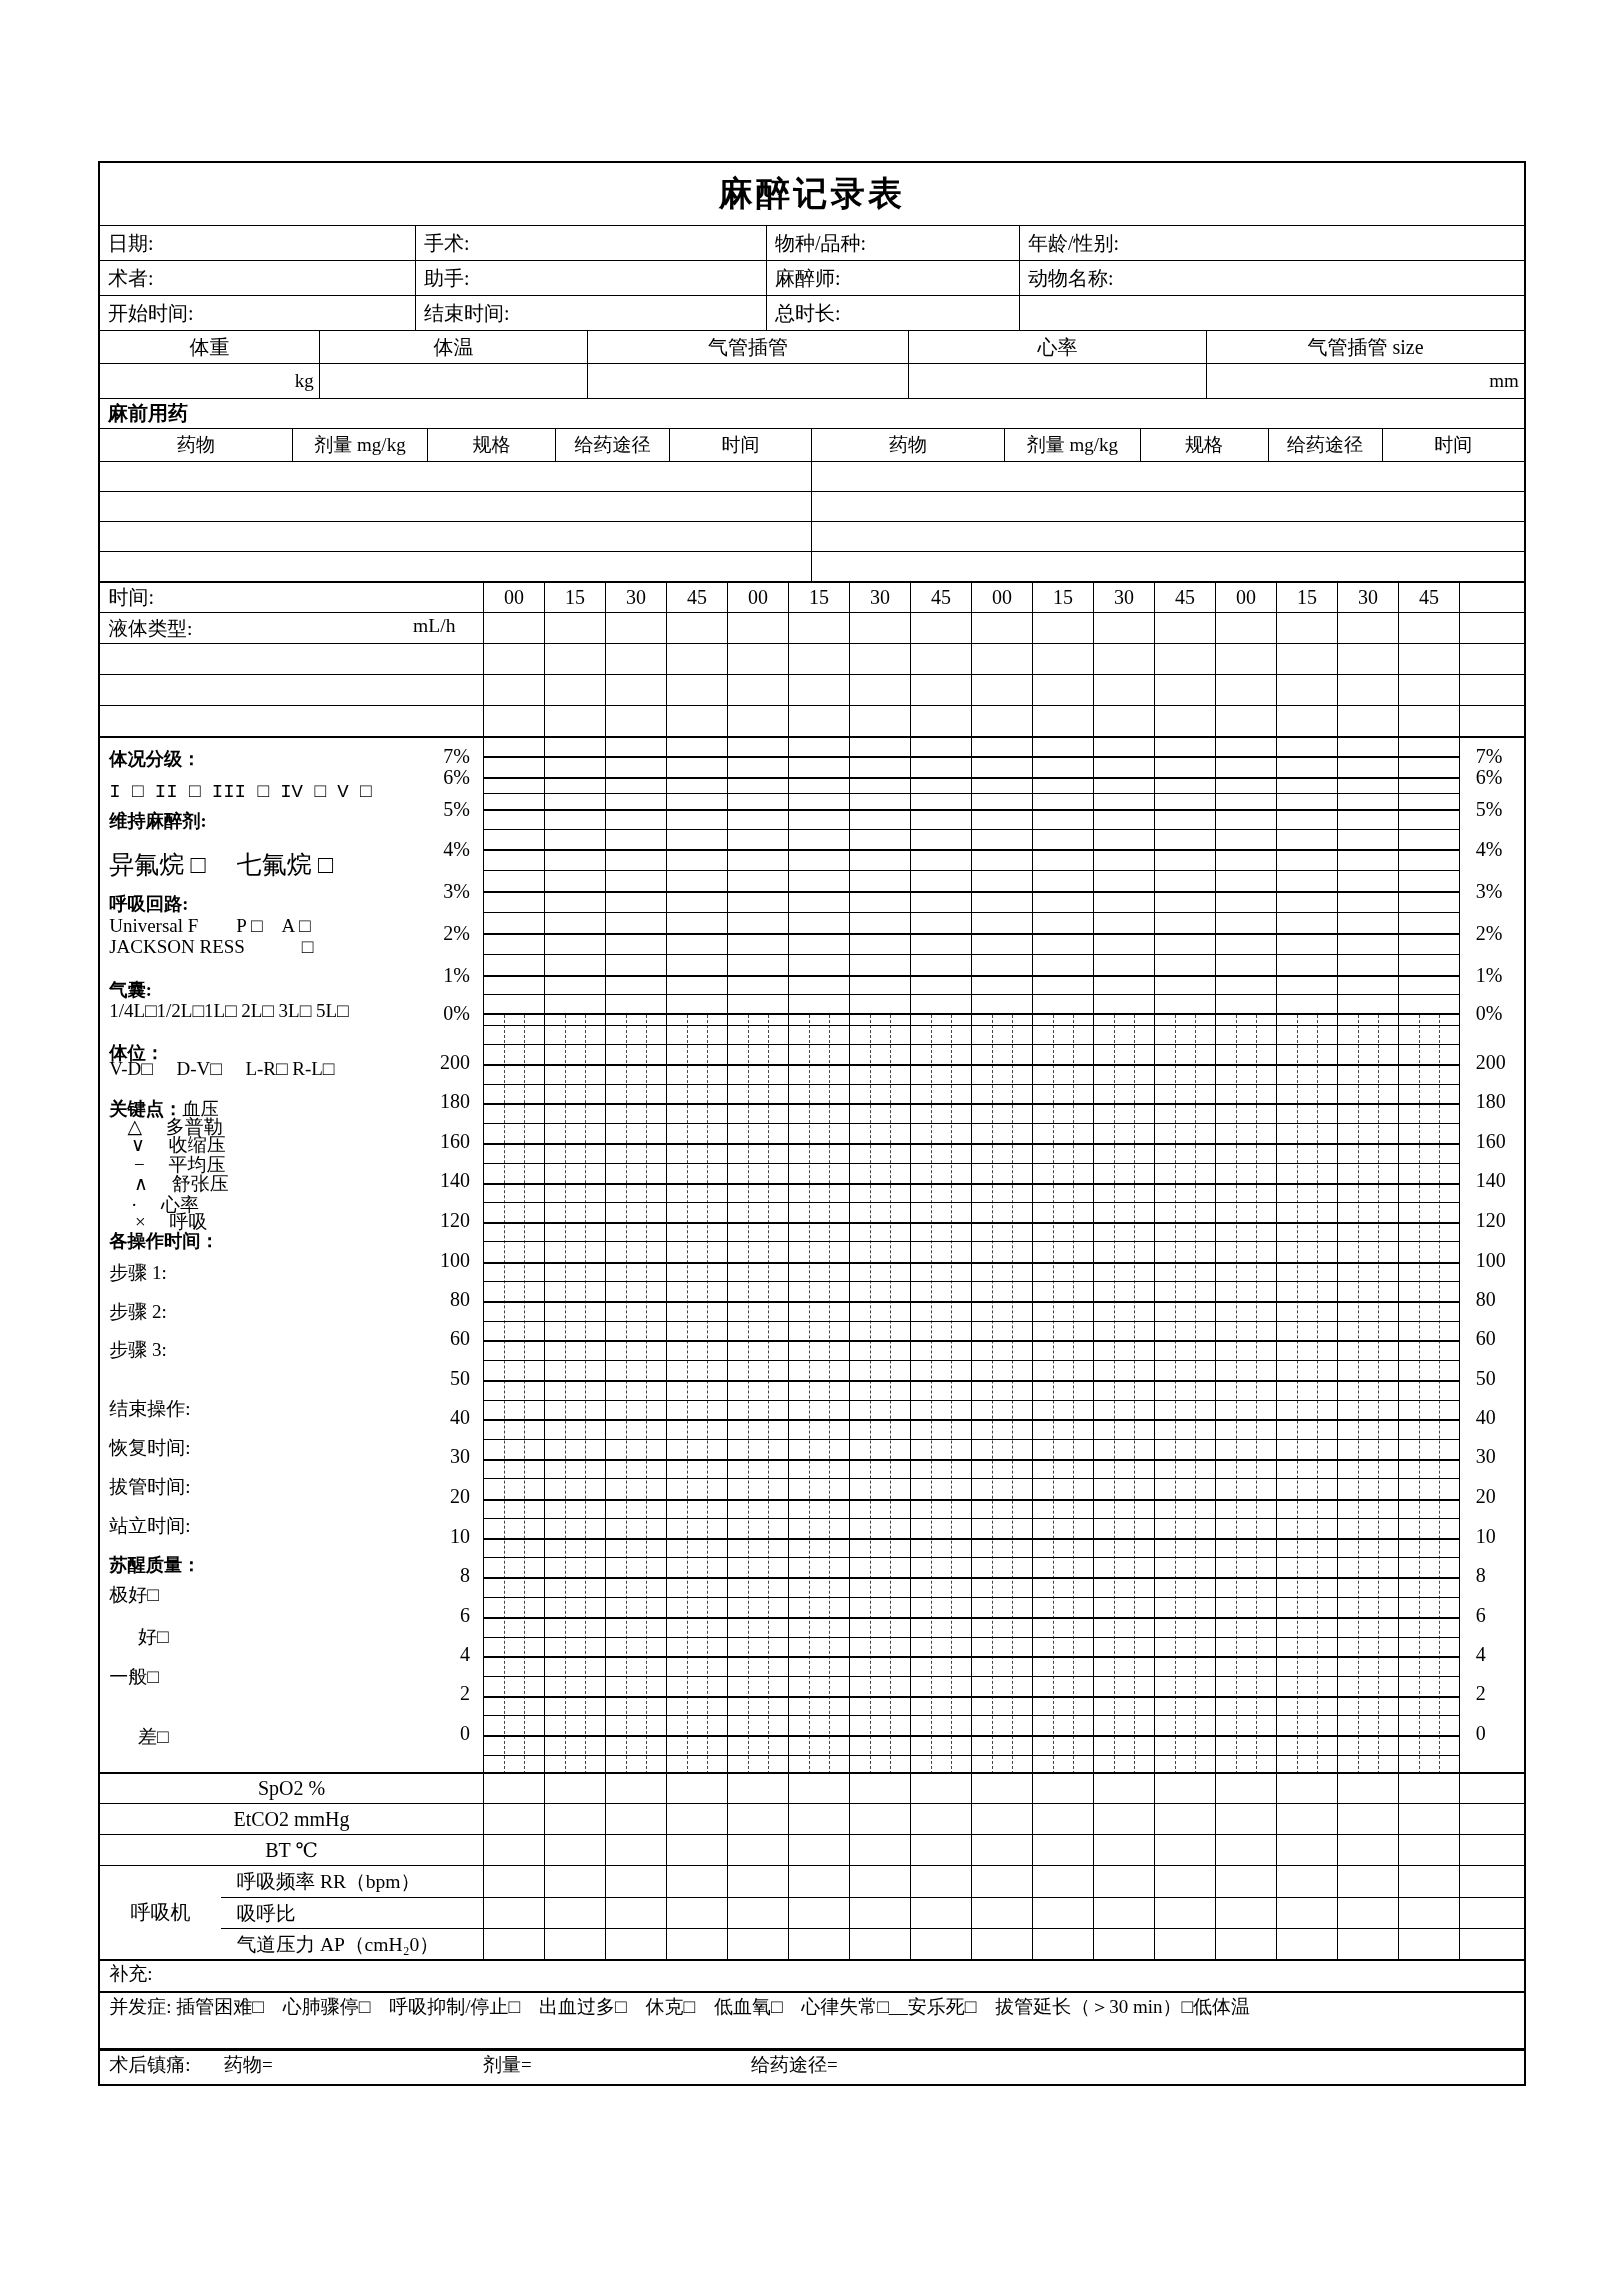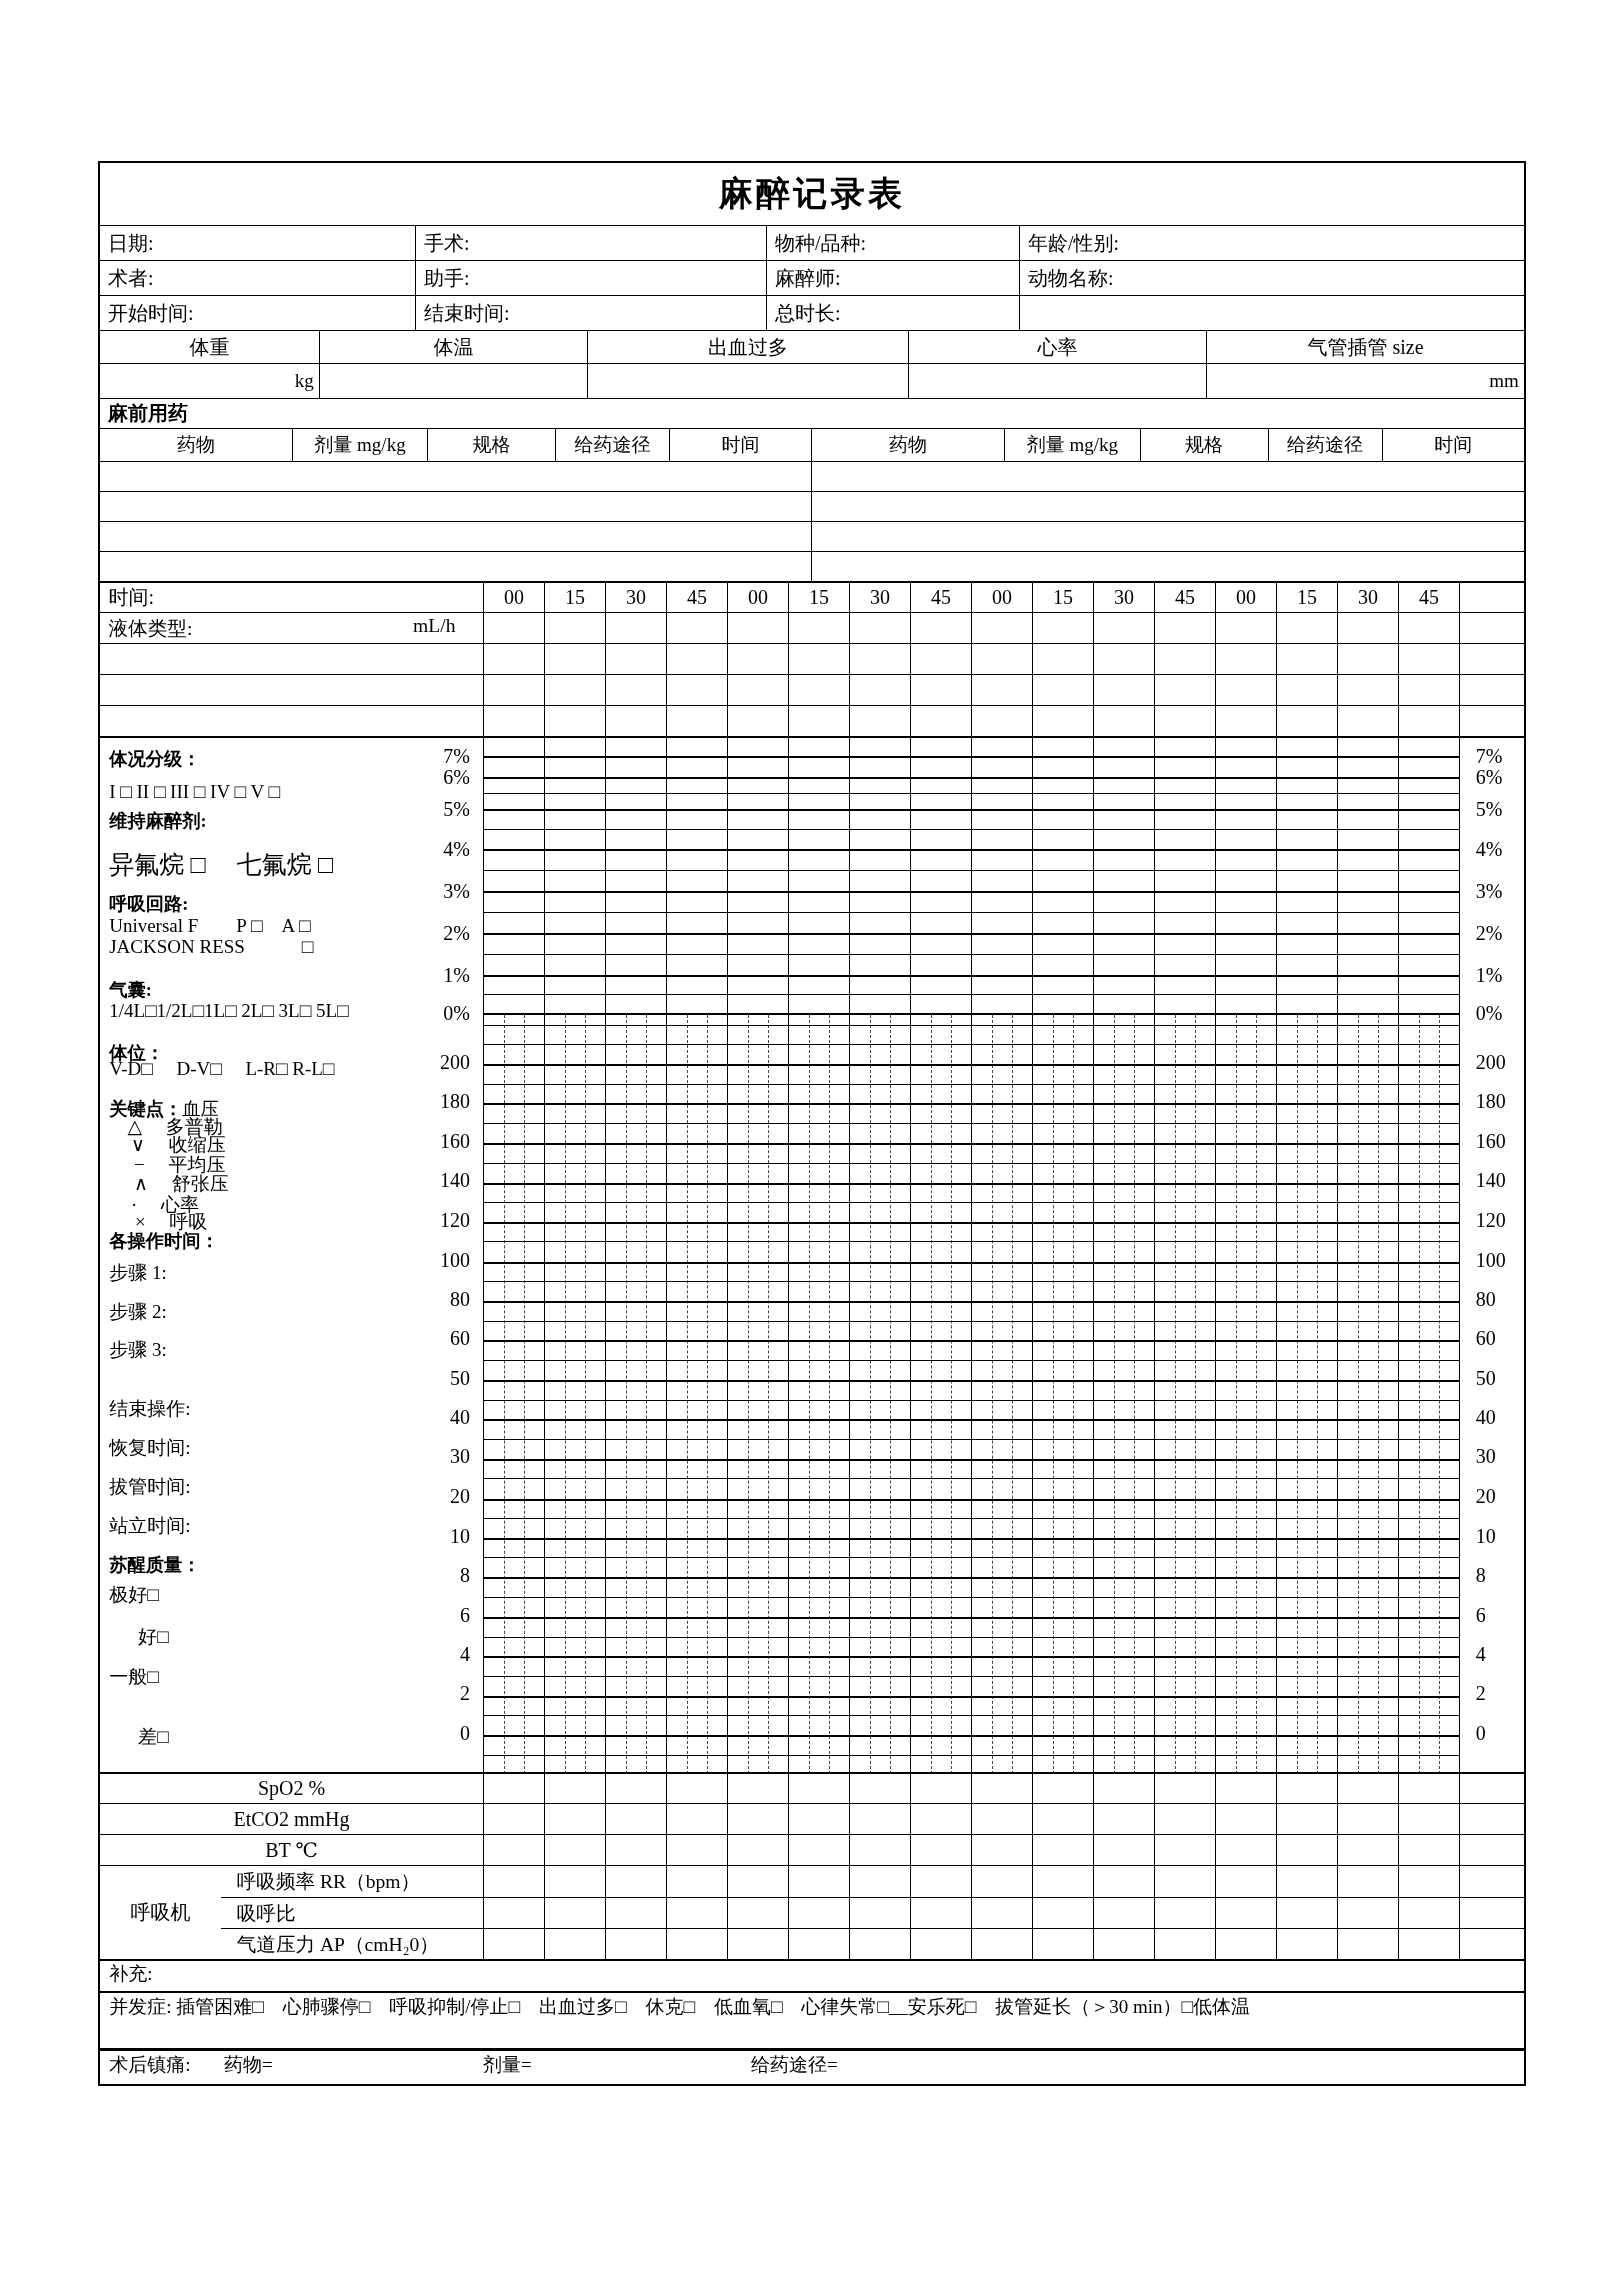--- a/index.html
+++ b/index.html
@@ -137,21 +137,21 @@
     </div>
 
     <div class="row r-vitals">
       <div class="cell v1">
           <span class="vitals-label">体重</span>
         </div>
       <div class="cell v2">
           <span class="vitals-label">体温</span>
         </div>
       <div class="cell v3">
-          <span class="vitals-label">出血过多</span>
+          <span class="vitals-label">气管插管</span>
         </div>
       <div class="cell v4">
           <span class="vitals-label">心率</span>
         </div>
       <div class="cell v5">
           <span class="vitals-label">气管插管 size</span>
         </div>
     </div>
 
     <div class="row r-units">
@@ -350,21 +350,21 @@
           <div class="ltick" style="top: 679px;">40</div>
           <div class="ltick" style="top: 718px;">30</div>
           <div class="ltick" style="top: 758px;">20</div>
           <div class="ltick" style="top: 798px;">10</div>
           <div class="ltick" style="top: 837px;">8</div>
           <div class="ltick" style="top: 877px;">6</div>
           <div class="ltick" style="top: 916px;">4</div>
           <div class="ltick" style="top: 955px;">2</div>
           <div class="ltick" style="top: 995px;">0</div>
           <div class="sbitem bold" style="top: 19.6px;"><span>体况分级：</span></div>
-          <div class="sbitem" style="top: 54px;"><span>I □  II □  III □  IV □  V □</span></div>
+          <div class="sbitem" style="top: 54px; font-family: Liberation Mono, monospace;"><span>I □  II □  III □  IV □  V □</span></div>
           <div class="sbitem bold" style="top: 82px;"><span>维持麻醉剂:</span></div>
           <div class="sbitem big" style="top: 126px;"><span>异氟烷 □　 七氟烷 □</span></div>
           <div class="sbitem bold" style="top: 165px;"><span>呼吸回路:</span></div>
           <div class="sbitem" style="top: 188px;"><span>Universal F　　P □　A □</span></div>
           <div class="sbitem" style="top: 209px;"><span>JACKSON RESS　　　□</span></div>
           <div class="sbitem bold" style="top: 251px;"><span>气囊:</span></div>
           <div class="sbitem" style="top: 273px;"><span>1/4L□1/2L□1L□ 2L□ 3L□ 5L□</span></div>
           <div class="sbitem bold" style="top: 314px;"><span>体位：</span></div>
           <div class="sbitem" style="top: 331px;"><span>V-D□　 D-V□　 L-R□ R-L□</span></div>
           <div class="sbitem bold" style="top: 370px;"><span>关键点：</span><span style="font-weight: normal;">血压</span></div>

